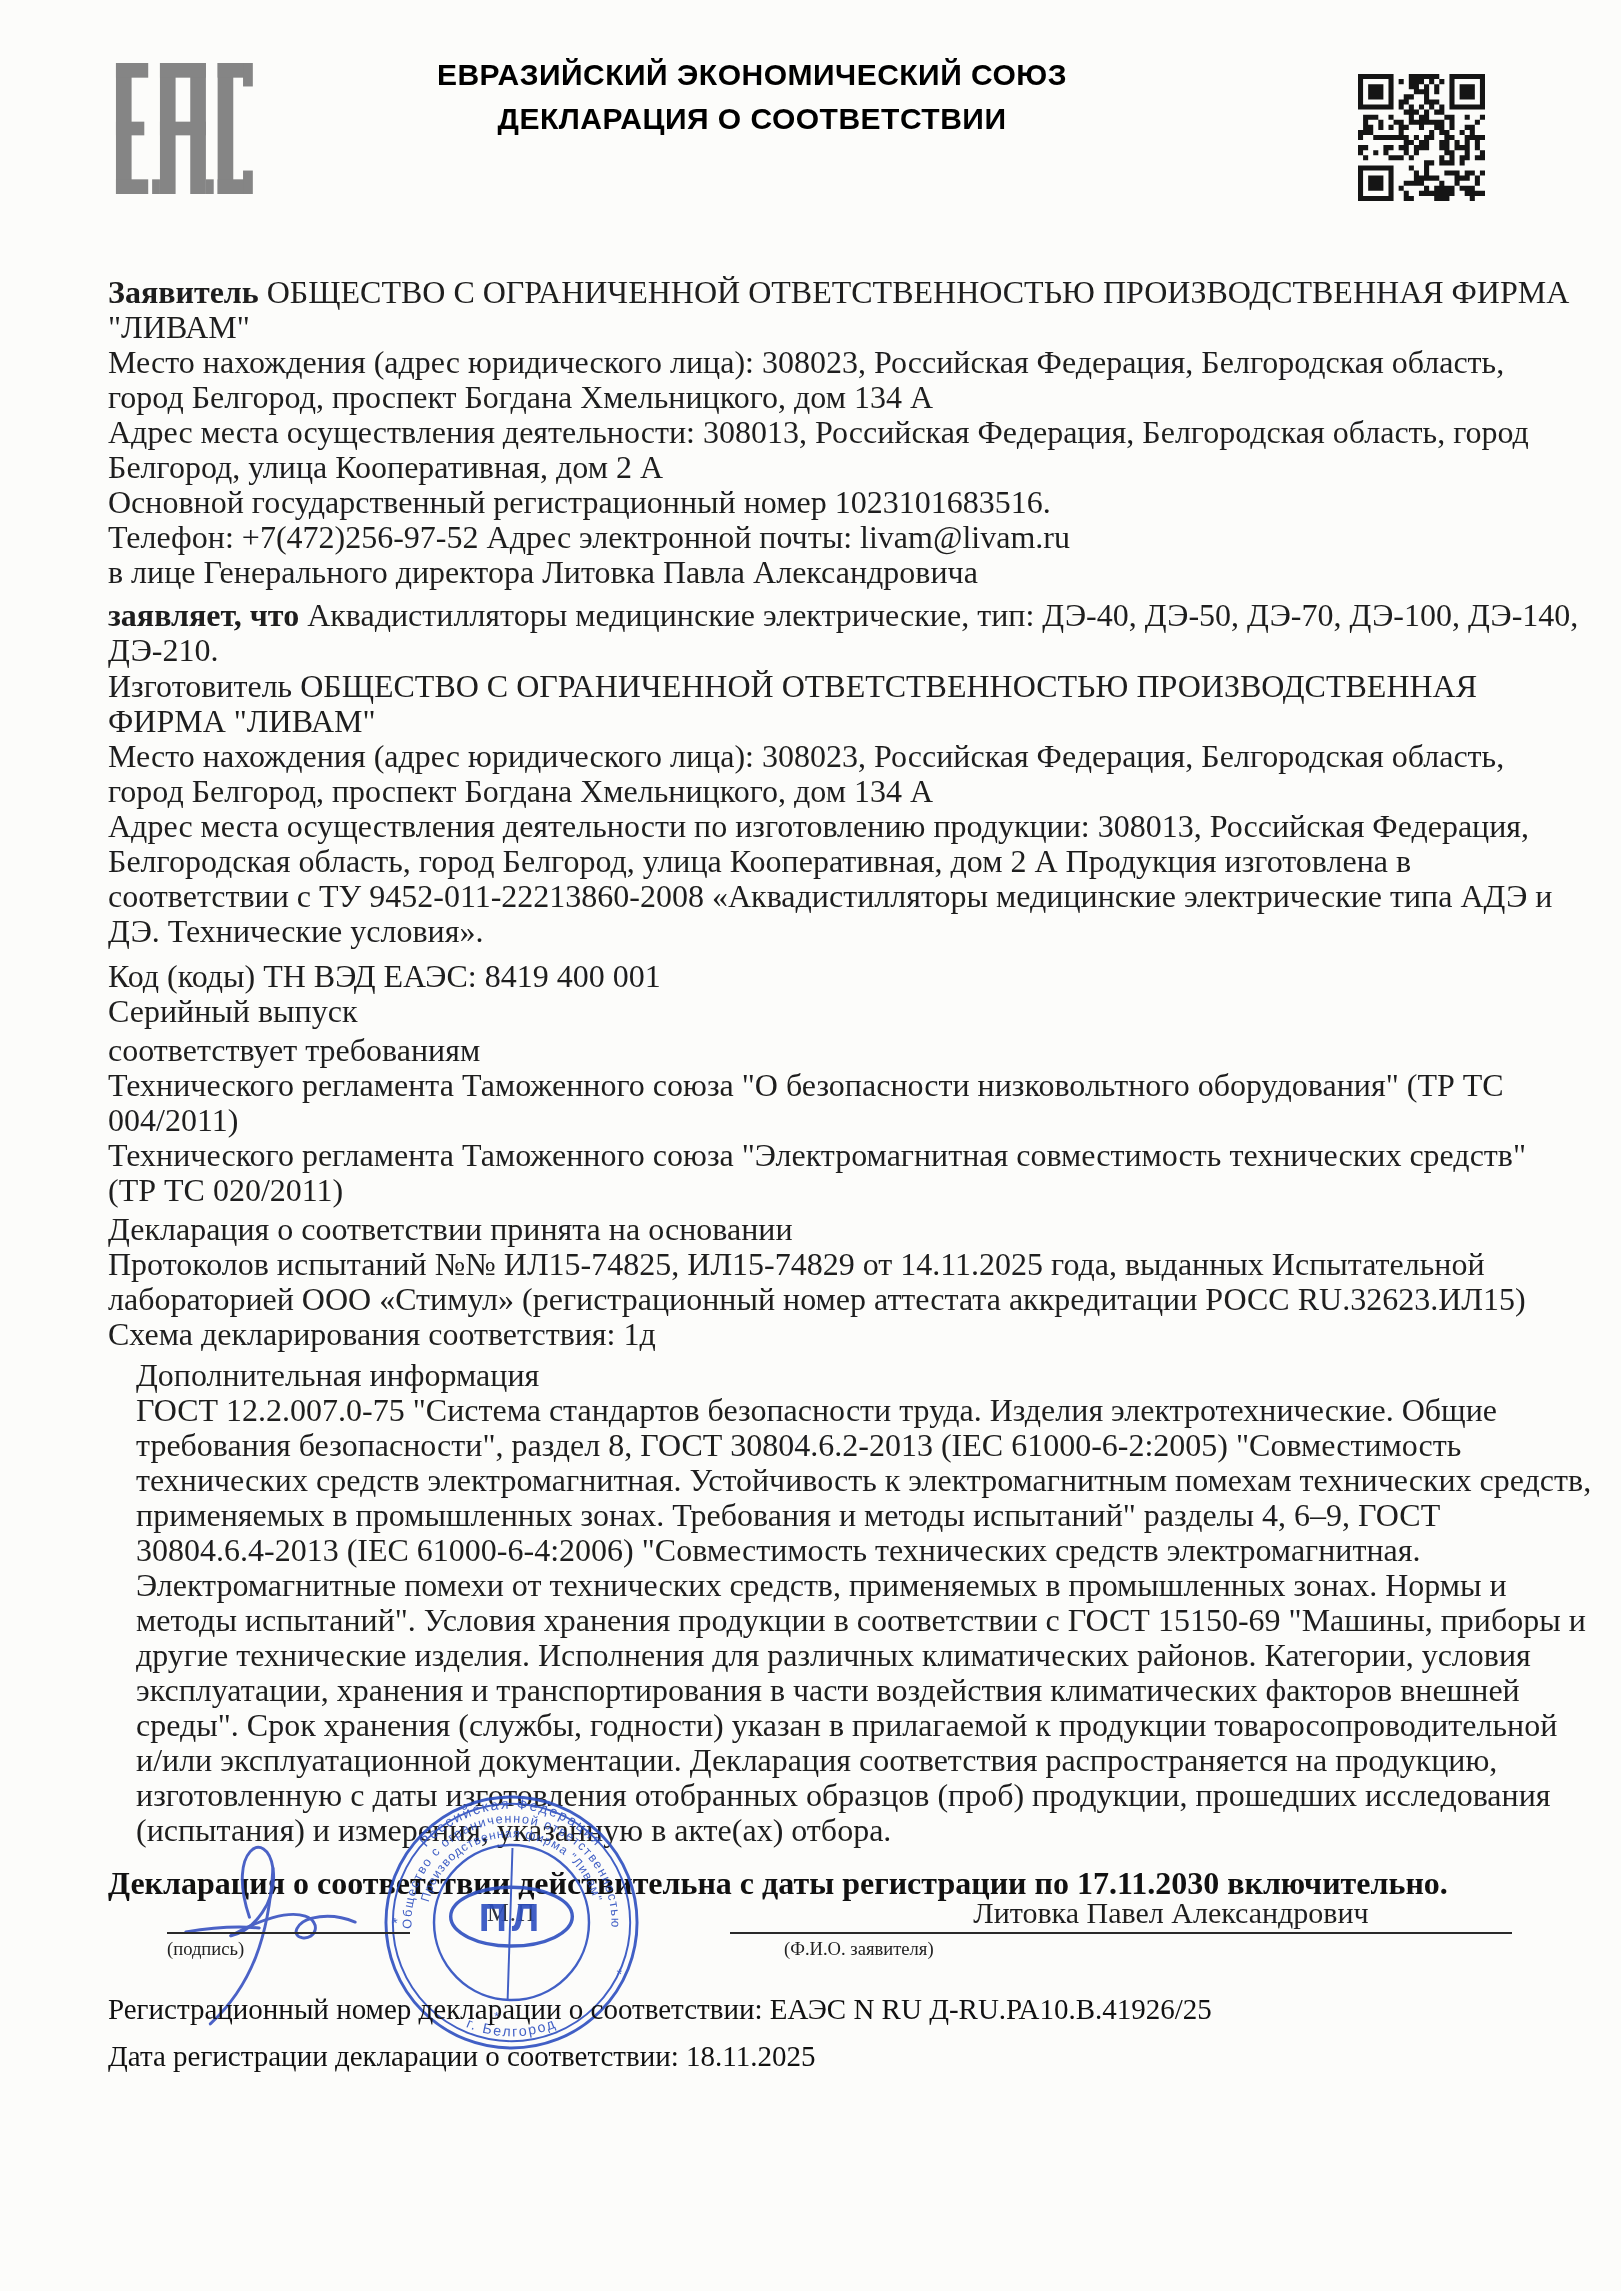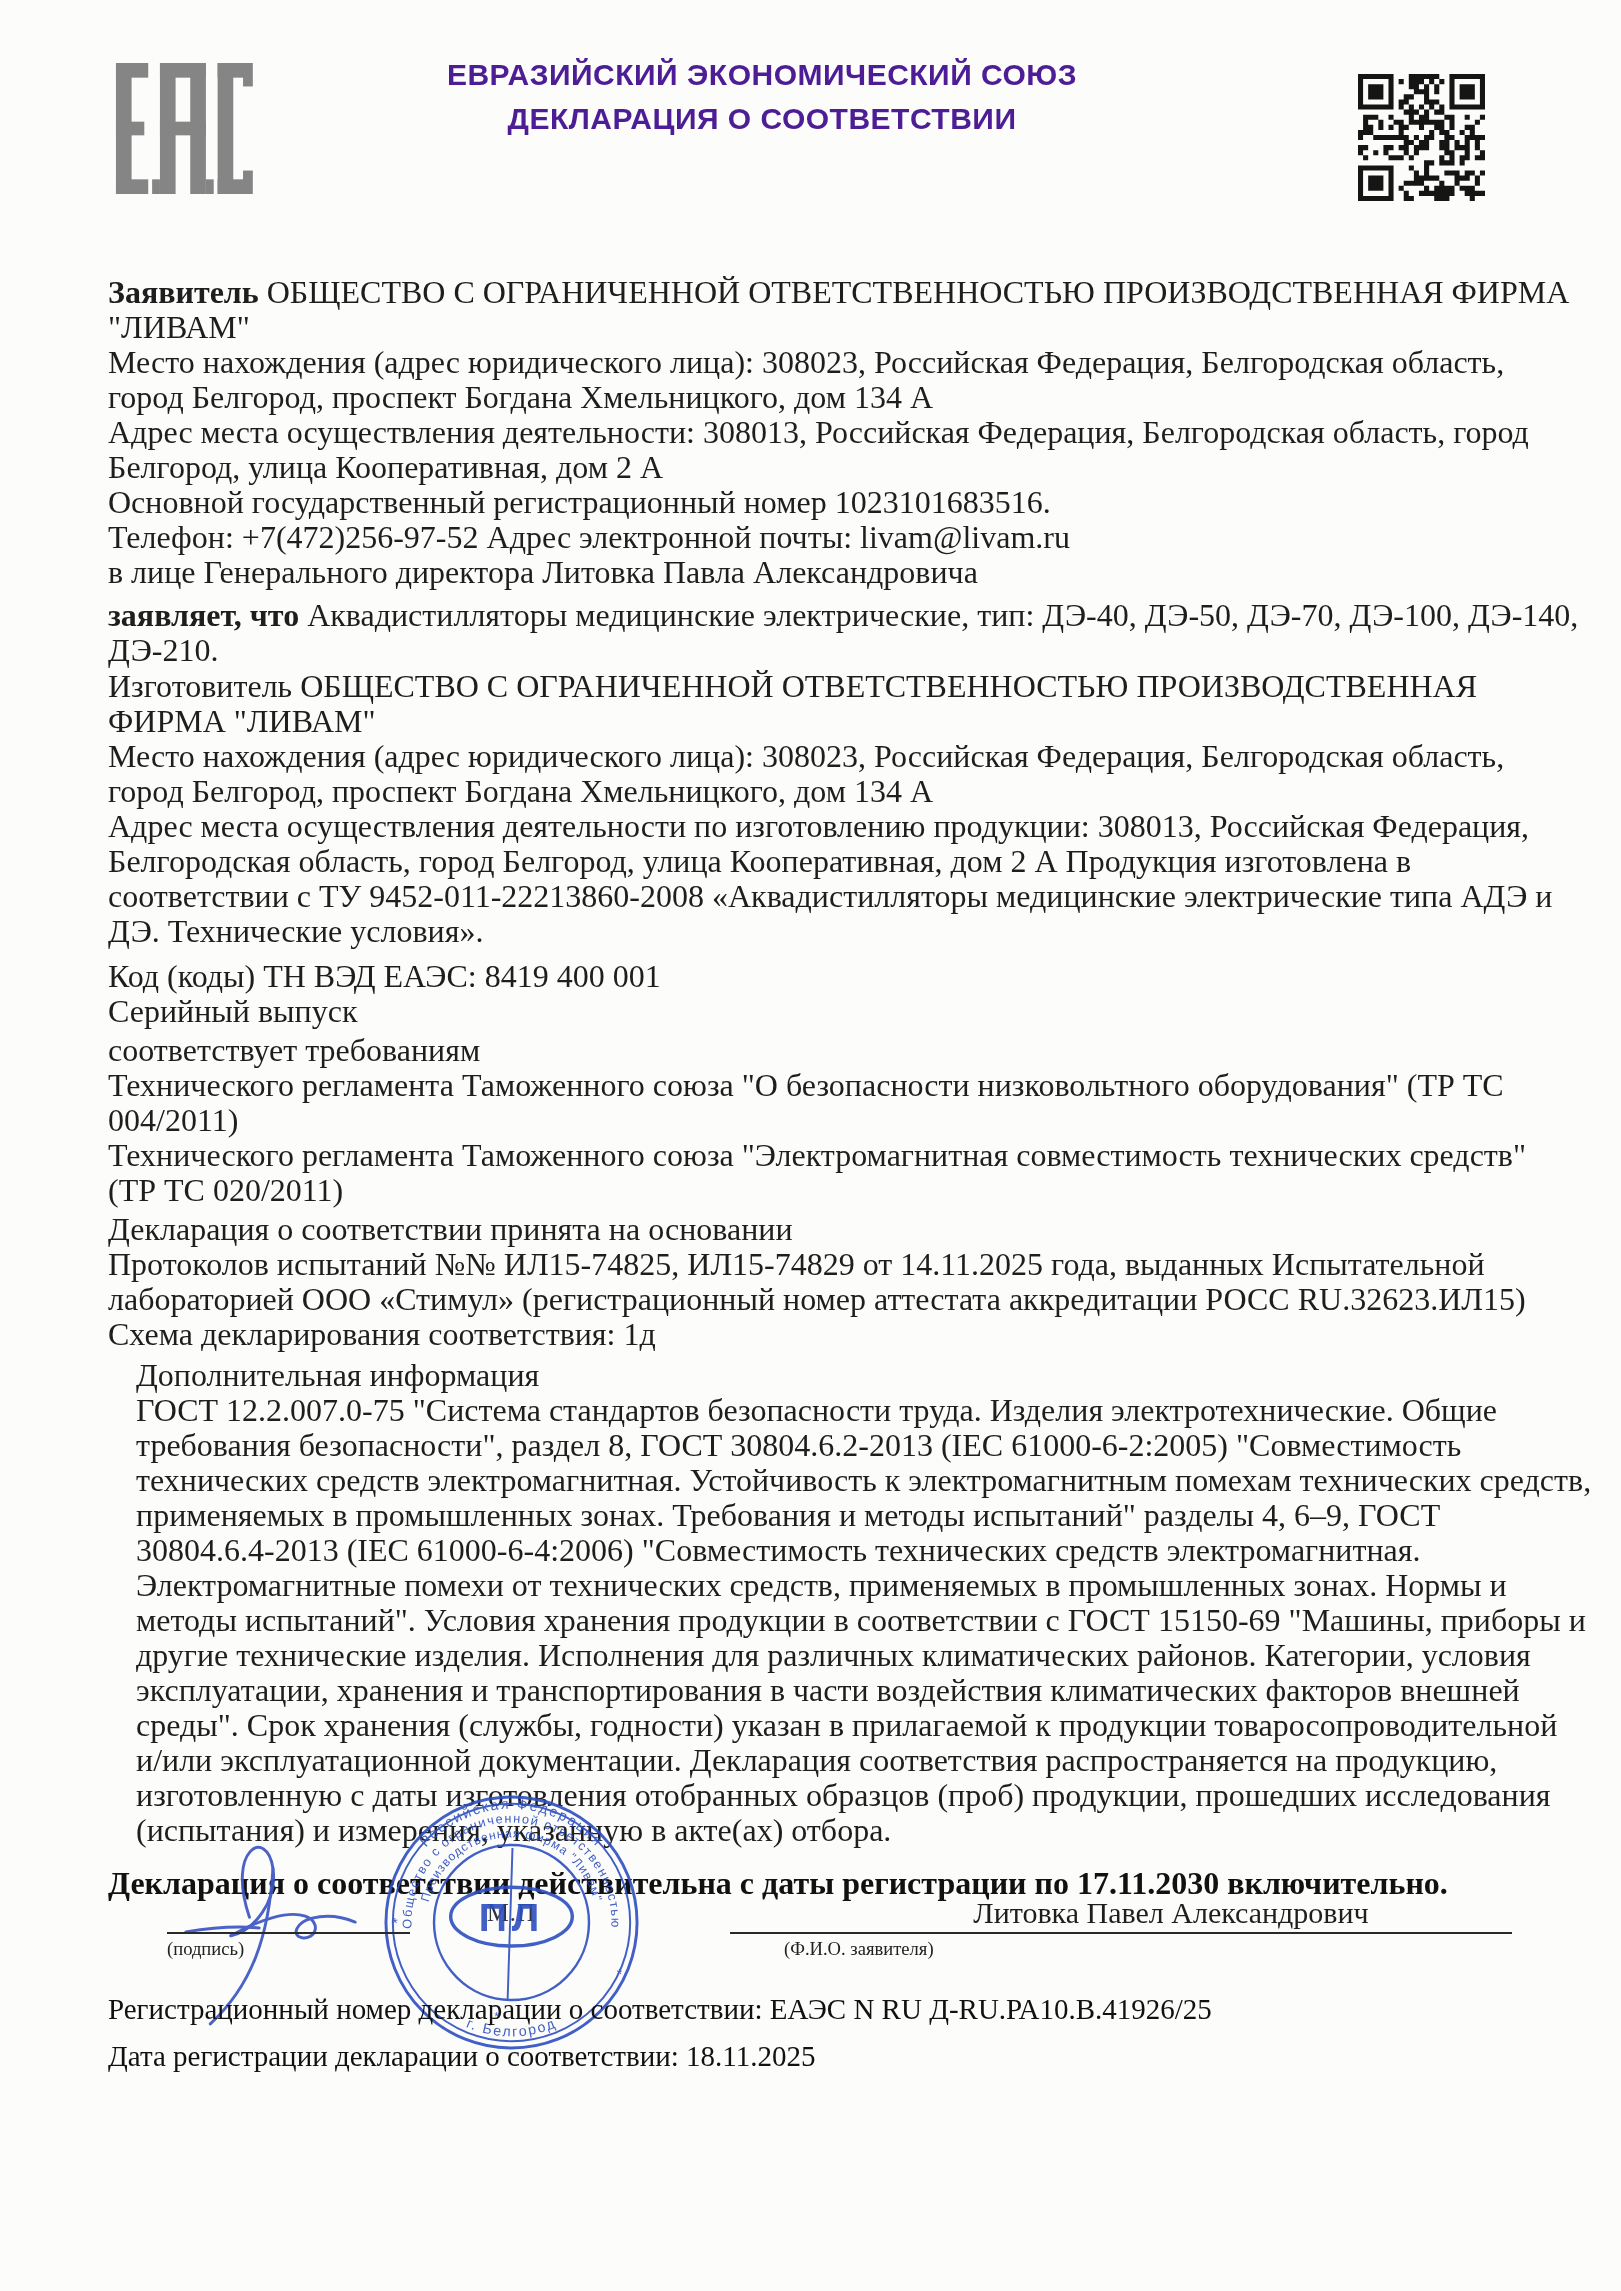--- a/index.html
+++ b/index.html
@@ -1,22 +1,22 @@
 <!DOCTYPE html>
 <html style="--stamp-color: #2d4fc0; --signature-color: #3c55c2;"><head>
 <meta charset="utf-8">
 <style>
   html,body{margin:0;padding:0;background:#8f8f8f;}
   .page{position:relative;width:1621px;height:2292px;margin:0 auto;background:#fcfcfa;
         font-family:"Liberation Serif",serif;color:#1e1e1e;overflow:hidden;}
   
   .eac-logo{position:absolute;left:106px;top:63px;width:147px;height:131px;}
-  .doc-title{position:absolute;left:272px;top:53px;width:980px;text-align:center;
+  .doc-title{position:absolute;left:262px;top:53px;width:980px;text-align:center;
              font-family:"Liberation Sans",sans-serif;font-weight:bold;font-size:30px;
-             line-height:44px;color:#4c1d95;letter-spacing:0.5px;}
+             line-height:44px;color:#000000;letter-spacing:0.5px;}
   .qr{position:absolute;left:1358px;top:74px;width:127px;height:127px;}
   
   .body-text{position:absolute;left:108px;top:275px;width:1411px;font-size:32px;line-height:35px;}
   .line{height:35px;white-space:nowrap;}
   .line b{font-weight:bold;}
   .grp-bold .line{font-weight:bold;color:#111;}
   
   .applicant-name{position:absolute;left:784px;top:1896px;width:774px;text-align:center;
                   font-size:30px;white-space:nowrap;}
   .sig-line{position:absolute;left:167px;top:1932px;width:243px;border-top:2px solid #2a2a2a;}

